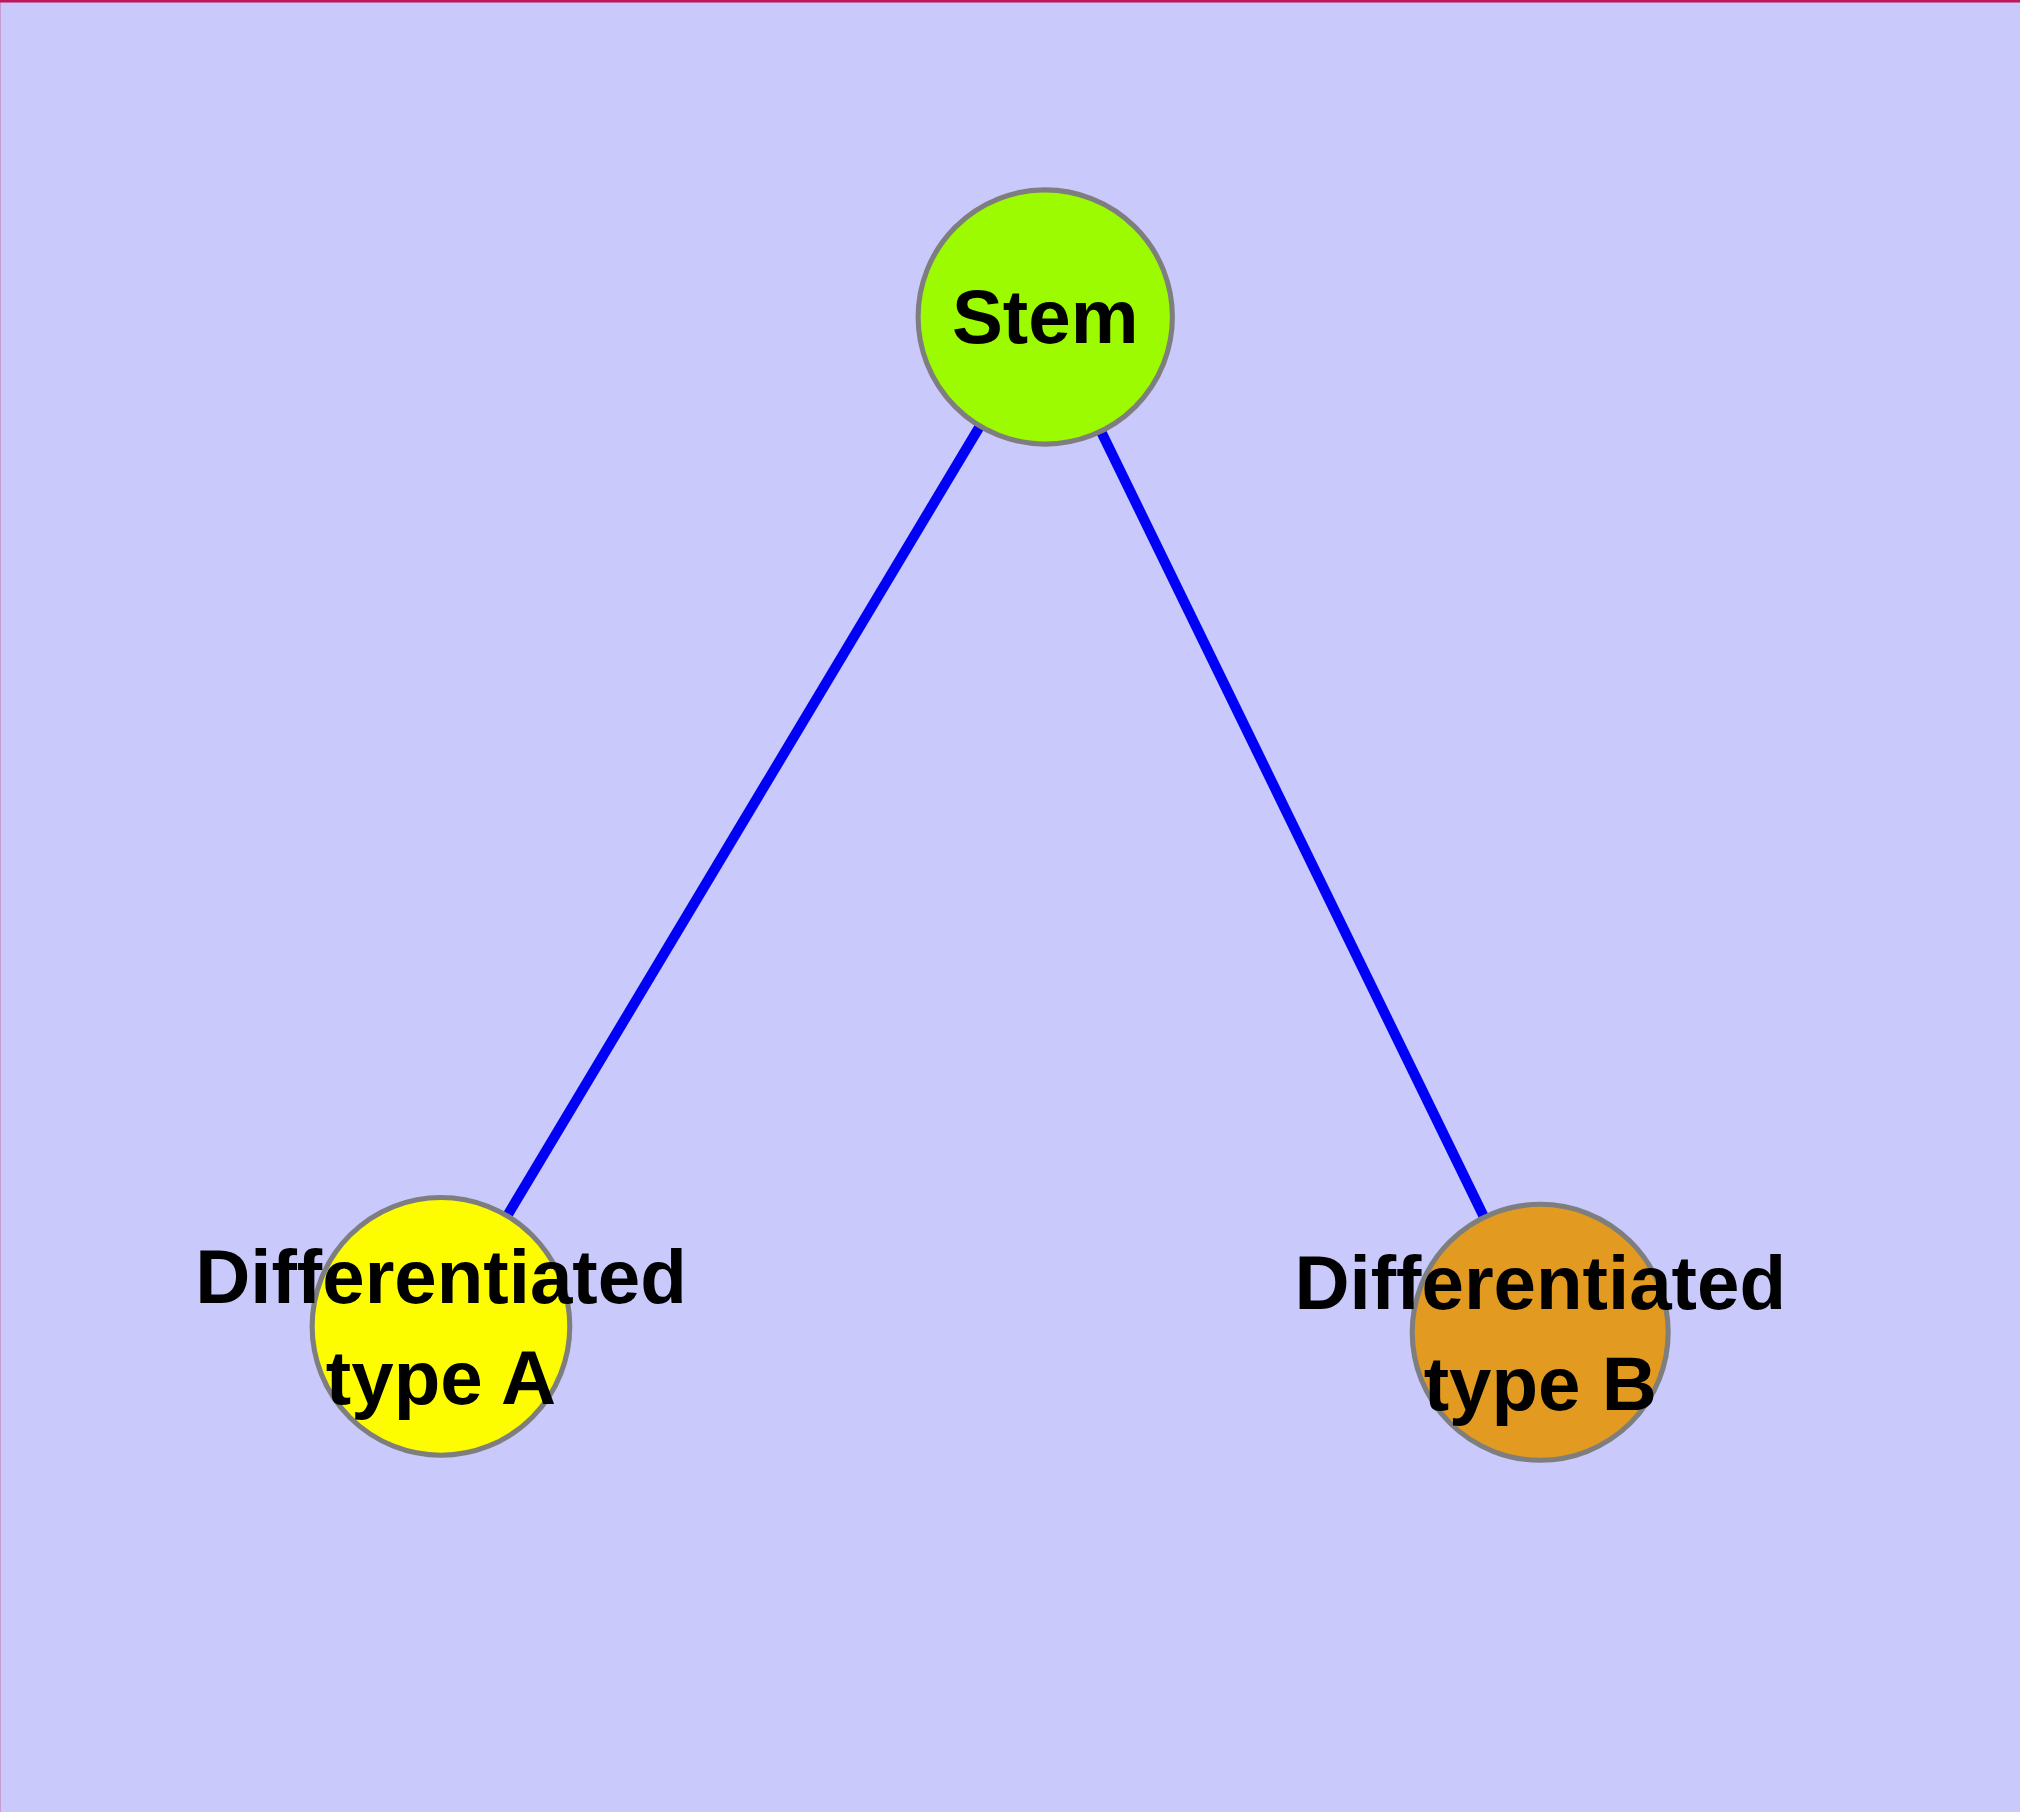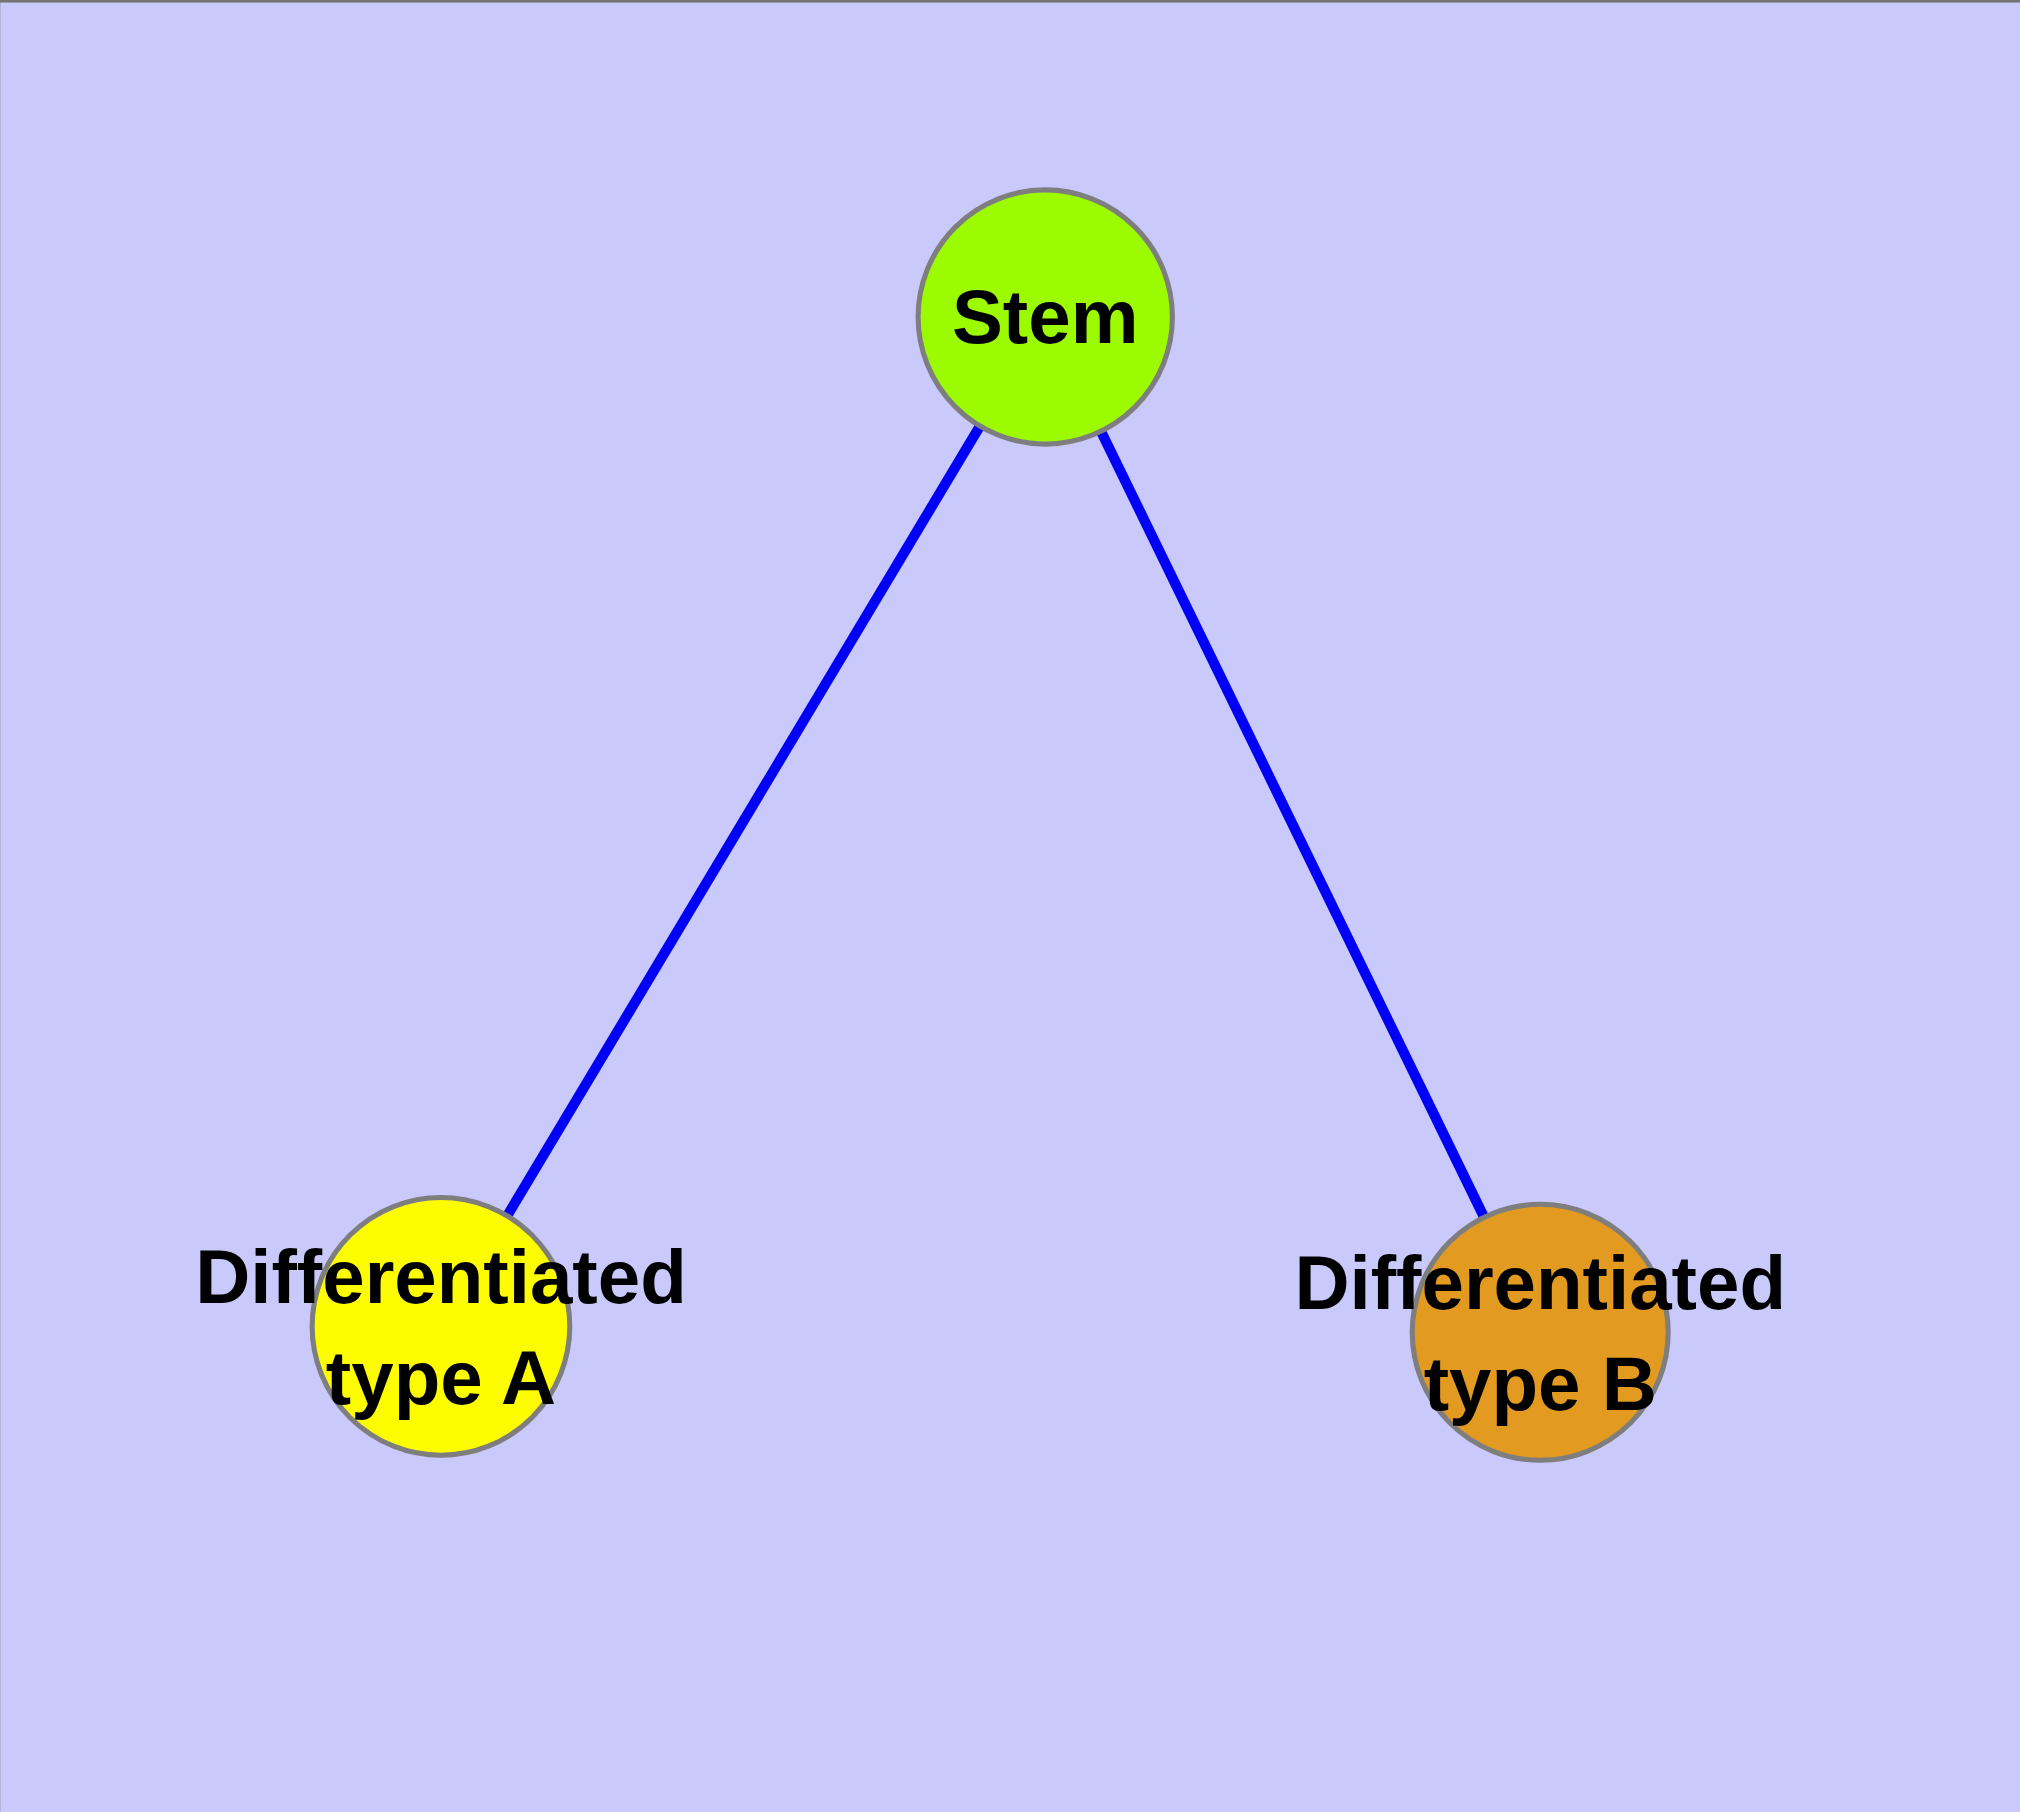--- a/index.html
+++ b/index.html
@@ -4,21 +4,21 @@
 <style>
   html, body {
     margin: 0;
     padding: 0;
     background: #ffffff;
   }
   .canvas-wrap {
     position: relative;
     width: 2021px;
     height: 1812px;
-    background: #737373;
+    background: #be185d;
     overflow: hidden;
   }
   svg.graph {
     position: absolute;
     left: 0;
     top: 0;
     display: block;
   }
   .edge-line {
     fill: none;

